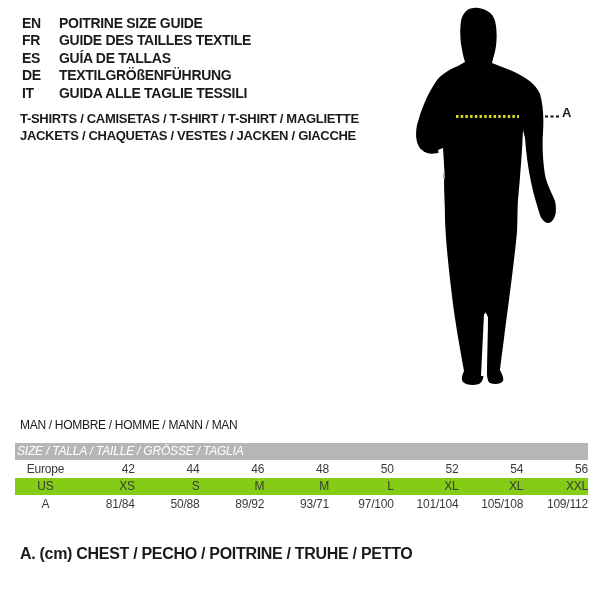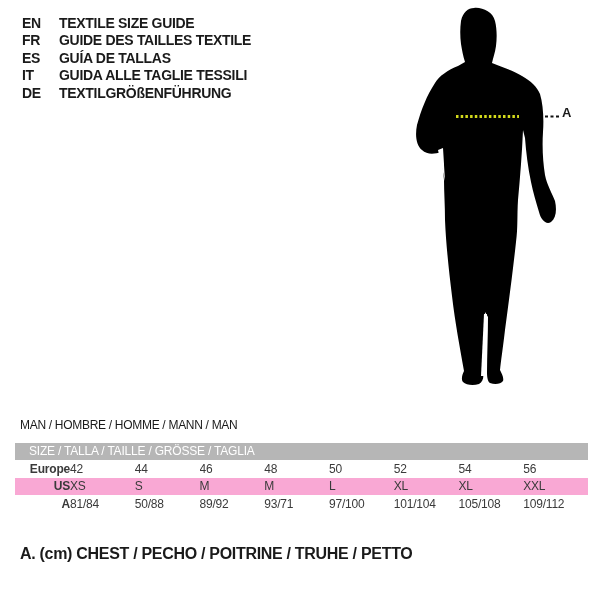--- a/index.html
+++ b/index.html
@@ -17,57 +17,61 @@
 
   
   .figure-svg{position:absolute;left:408px;top:4px;width:160px;height:392px;}
   .a-label{position:absolute;left:562px;top:105px;font-size:13px;font-weight:bold;}
 
   
   .man-label{position:absolute;left:20px;top:418px;font-size:12px;font-weight:normal;letter-spacing:-0.3px;}
 
   
   .table-wrap{position:absolute;left:15px;top:443px;width:573px;}
-  .t-header{height:17px;line-height:17px;color:#ffffff;font-size:12px;padding-left:14px;letter-spacing:-0.2px;box-sizing:border-box;}
+  .t-header{height:17px;line-height:17px;color:#ffffff;font-size:12px;padding-left:2px;letter-spacing:-0.2px;box-sizing:border-box;font-style:italic;}
   table.sizes{width:100%;border-collapse:collapse;table-layout:fixed;}
-  table.sizes td{height:17.5px;font-size:12px;color:#3a3a3a;text-align:left;padding:0;letter-spacing:-0.2px;overflow:hidden;white-space:nowrap;}
-  table.sizes td.row-label{text-align:right;padding-left:6px;font-weight:bold;}
+  table.sizes td{height:17.5px;font-size:12px;color:#3a3a3a;text-align:right;padding:0;letter-spacing:-0.2px;overflow:hidden;white-space:nowrap;}
+  table.sizes td.row-label{text-align:center;padding-left:6px;}
   col.label-col{width:55px;}
 
   
   .note{position:absolute;left:20px;top:545px;font-size:16px;font-weight:bold;letter-spacing:-0.3px;}
 </style>
 </head>
 <body>
 
 <div class="canvas">
 
   <div class="langs" id="lang-block">
       <div class="lang-row">
         <span class="lang-code">EN</span>
-        <span class="lang-label">TEXTILE SIZE GUIDE</span>
+        <span class="lang-label">POITRINE SIZE GUIDE</span>
       </div>
       <div class="lang-row">
         <span class="lang-code">FR</span>
         <span class="lang-label">GUIDE DES TAILLES TEXTILE</span>
       </div>
       <div class="lang-row">
         <span class="lang-code">ES</span>
         <span class="lang-label">GUÍA DE TALLAS</span>
       </div>
       <div class="lang-row">
+        <span class="lang-code">DE</span>
+        <span class="lang-label">TEXTILGRÖßENFÜHRUNG</span>
+      </div>
+      <div class="lang-row">
         <span class="lang-code">IT</span>
         <span class="lang-label">GUIDA ALLE TAGLIE TESSILI</span>
       </div>
-      <div class="lang-row">
-        <span class="lang-code">DE</span>
-        <span class="lang-label">TEXTILGRÖßENFÜHRUNG</span>
-      </div>
     </div>
 
+  <div class="cats" id="cat-block">
+      <div class="cat-line">T-SHIRTS / CAMISETAS / T-SHIRT / T-SHIRT / MAGLIETTE</div>
+      <div class="cat-line">JACKETS / CHAQUETAS / VESTES / JACKEN / GIACCHE</div>
+    </div>
 
   <svg class="figure-svg" viewBox="0 0 160 392" aria-hidden="true">
     <path id="man-body" fill="#000000" d="
       M66,4
       C74,3 85,8 87,17
       C89,25 89,34 88,42
       C87,49 85,54 84,59
       C94,63 106,67 114,72
       C123,77 129,83 132,90
       C135,100 136,114 135,128
@@ -131,21 +135,21 @@
             <td class="row-label">Europe</td>
             <td>42</td>
             <td>44</td>
             <td>46</td>
             <td>48</td>
             <td>50</td>
             <td>52</td>
             <td>54</td>
             <td>56</td>
           </tr>
-          <tr style="background: #f9a8d4;">
+          <tr style="background: #84cc16;">
             <td class="row-label">US</td>
             <td>XS</td>
             <td>S</td>
             <td>M</td>
             <td>M</td>
             <td>L</td>
             <td>XL</td>
             <td>XL</td>
             <td>XXL</td>
           </tr>

